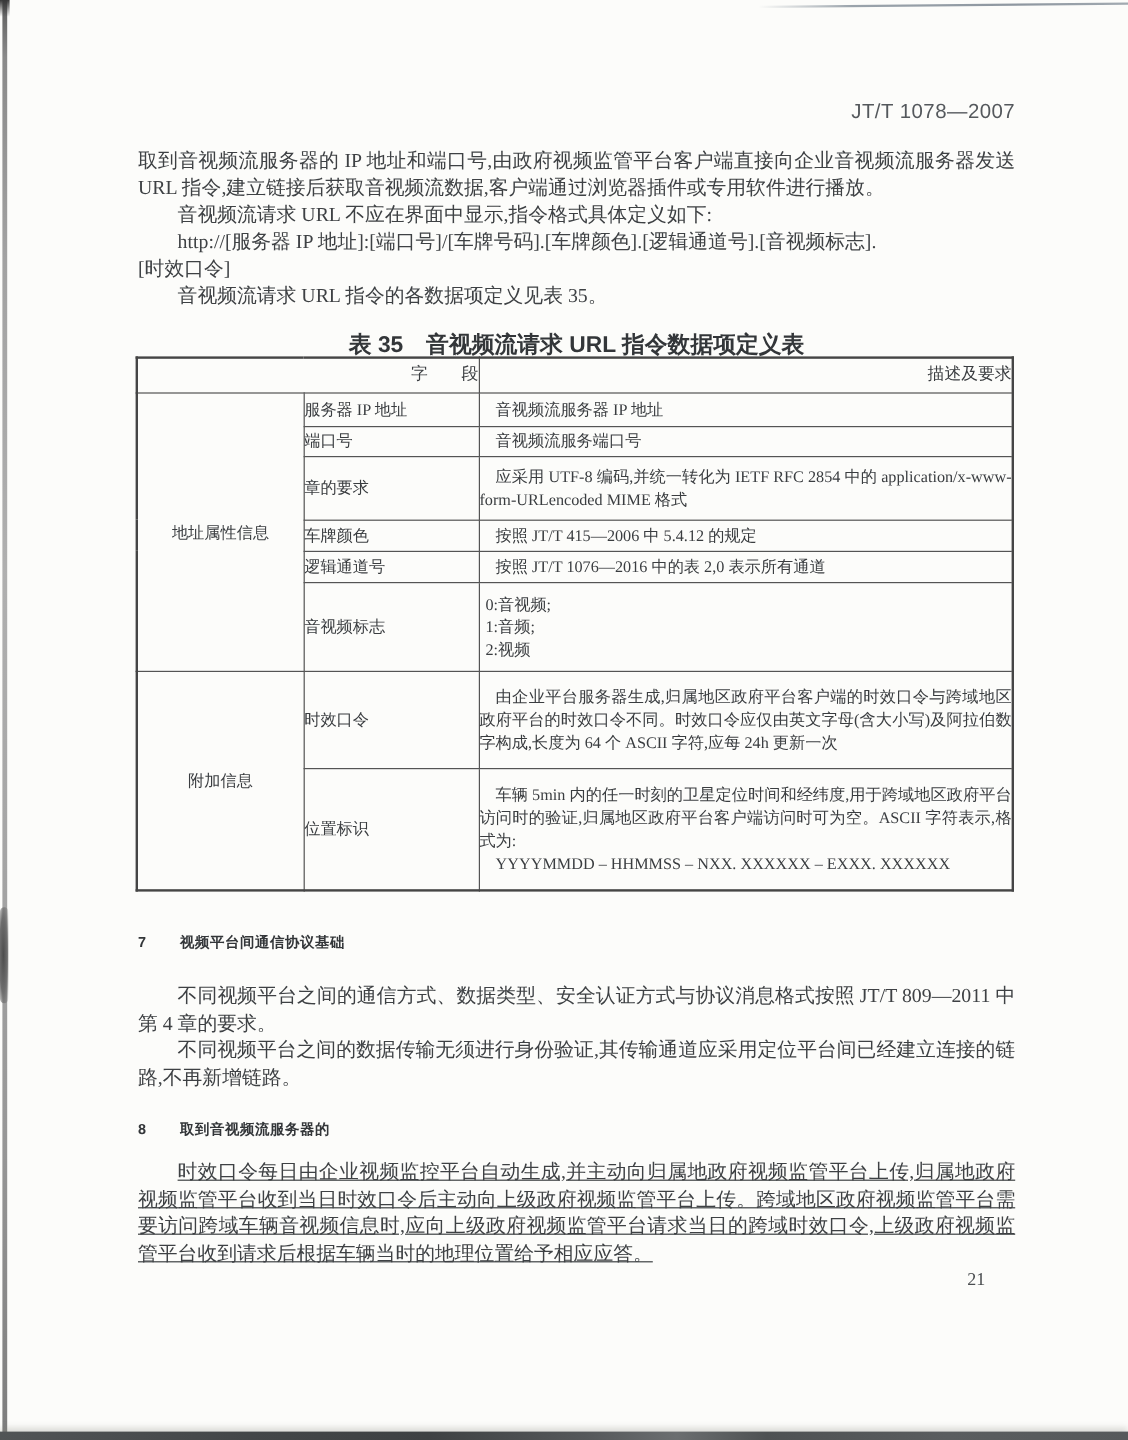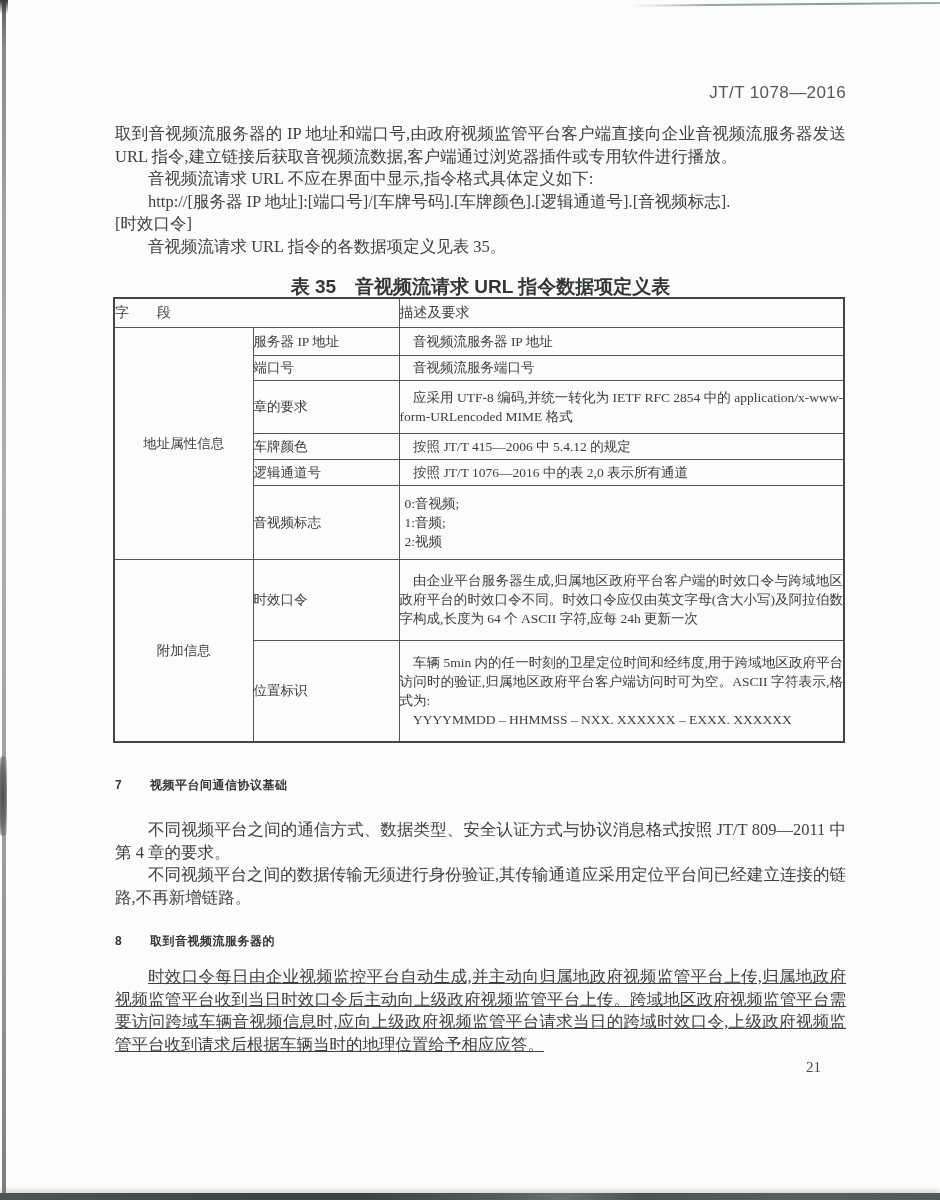--- a/index.html
+++ b/index.html
@@ -53,21 +53,21 @@
     margin-top:16px;height:20px;text-align:center;
     font-family:"Liberation Sans","DejaVu Sans",sans-serif;
     font-weight:700;font-size:19px;color:#333639;
   }
   table.def{
     margin-top:3px;margin-left:-2px;width:730px;table-layout:fixed;
     border-collapse:collapse;border:2px solid #454545;
     font-size:13.5px;line-height:19px;color:#3a3d40;
   }
   table.def th,table.def td{border:1px solid #545454;padding:0;}
-  th.hd{font-weight:normal;text-align:left;font-size:14px;}
+  th.hd{font-weight:normal;text-align:right;font-size:14px;}
   tr.rh-head{height:29px;} tr.rh-s1{height:28px;} tr.rh-s2{height:25px;}
   tr.rh-plate{height:53px;} tr.rh-s4{height:26px;} tr.rh-s5{height:26px;}
   tr.rh-av{height:74px;} tr.rh-pwd{height:81px;} tr.rh-loc{height:102px;}
   td.group{text-align:center;vertical-align:middle;}
   td.field{padding-left:18px;vertical-align:middle;}
   td.desc{padding:3px 14px 3px 8px;vertical-align:middle;text-indent:1em;}
   td.desc.para{text-align:justify;text-align-last:left;}
   td.desc.pre{white-space:pre-line;}
   td.desc.list{white-space:pre-line;text-indent:0;padding-left:5px;}
   
@@ -92,21 +92,21 @@
 <div class="page">
 
   <div class="spine"></div>
   <div class="spine-blob"></div>
   <div class="corner-mark"></div>
   <div class="top-edge-line"></div>
   <div class="bottom-bar"></div>
 
   <div class="content">
 
-    <div class="doc-header">JT/T 1078—2016</div>
+    <div class="doc-header">JT/T 1078—2007</div>
 
     <p class="body first">取到音视频流服务器的 IP 地址和端口号,由政府视频监管平台客户端直接向企业音视频流服务器发送 URL 指令,建立链接后获取音视频流数据,客户端通过浏览器插件或专用软件进行播放。</p>
     <p class="body indent">音视频流请求 URL 不应在界面中显示,指令格式具体定义如下:</p>
     <p class="body indent jlast">http://[服务器 IP 地址]:[端口号]/[车牌号码].[车牌颜色].[逻辑通道号].[音视频标志].</p>
     <p class="body">[时效口令]</p>
     <p class="body indent">音视频流请求 URL 指令的各数据项定义见表 35。</p>
 
     <div class="table-title">表 35　音视频流请求 URL 指令数据项定义表</div>
 
     <table class="def">

